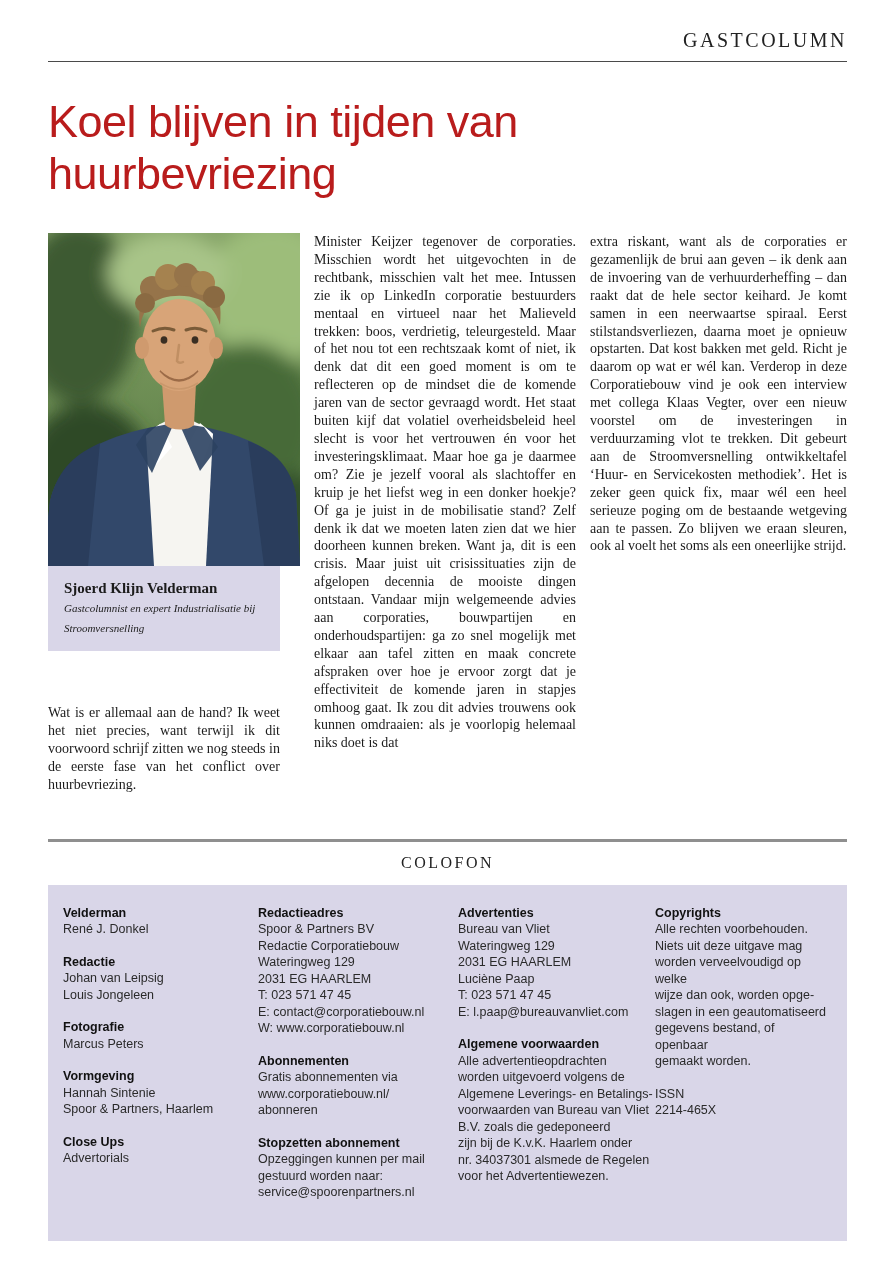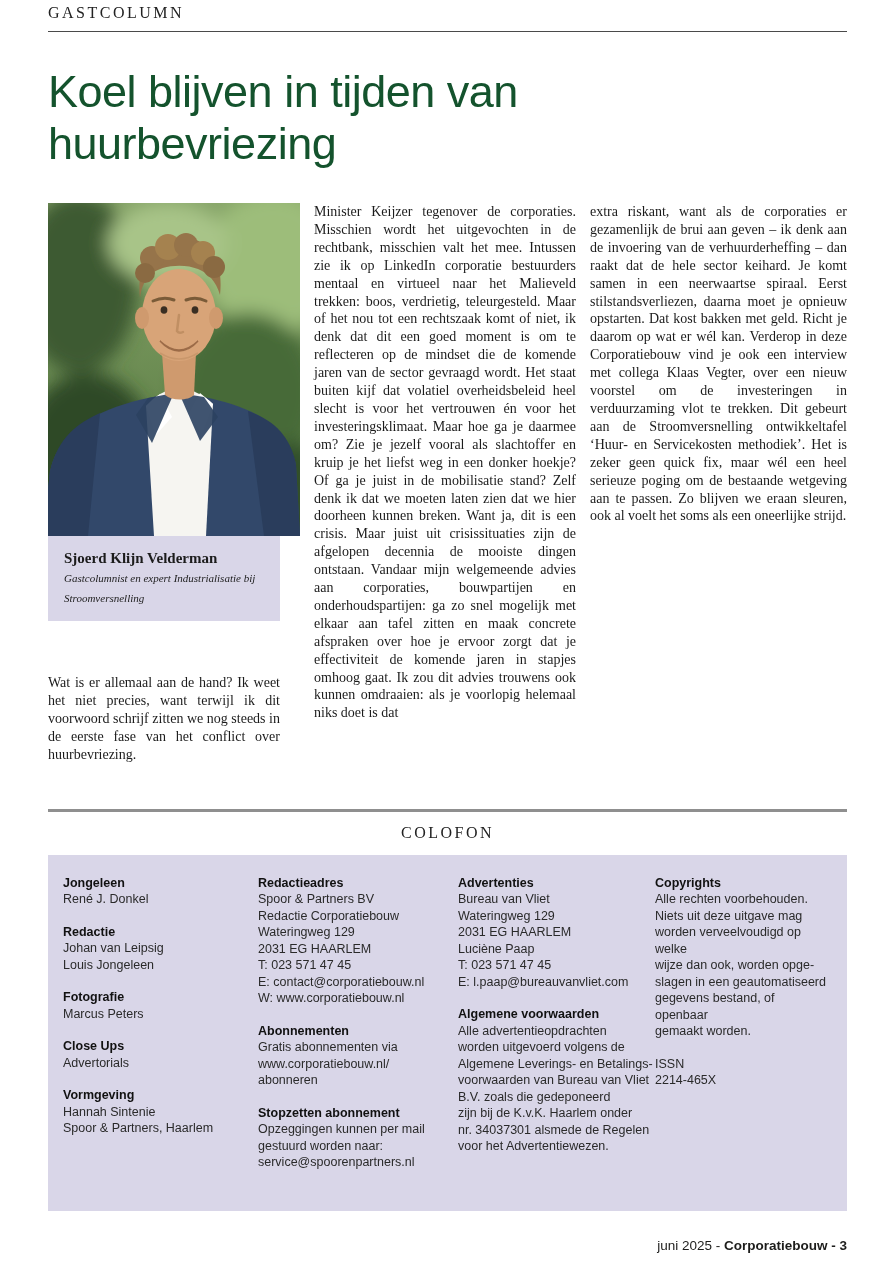--- a/index.html
+++ b/index.html
@@ -8,43 +8,43 @@
     width:892px;height:1262px;
     background:#ffffff;
     font-family:"Liberation Serif", serif;
     color:#1c1c1c;
     overflow:hidden;
   }
   .inner{margin:0 45px 0 48px;}
 
   
   .kicker{
-    padding-top:4px;
-    text-align:left;
-    font-size:16px;
+    padding-top:29px;
+    text-align:right;
+    font-size:20px;
     letter-spacing:2.5px;
     color:#222222;
     font-family:"Liberation Serif", serif;
   }
   .rule-top{
     margin-top:9px;
     border:none;
     border-top:1.5px solid #4a4a4a;
   }
 
   
   .title{
     margin:34px 0 7px 0;
     width:640px;
     font-family:"Liberation Sans", sans-serif;
     font-weight:400;
     font-stretch:semi-condensed;
     font-size:45px;
     line-height:52px;
-    color:#14532d;
+    color:#b91c1c;
     letter-spacing:-0.5px;
   }
 
   
   .article{
     margin-top:33px;
     display:grid;
     grid-template-columns:252px 262px 257px;
     justify-content:space-between;
   }
@@ -196,40 +196,40 @@
       <div class="body-text">extra riskant, want als de corporaties er gezamenlijk de brui aan geven – ik denk aan de invoering van de verhuurderheffing – dan raakt dat de hele sector keihard. Je komt samen in een neerwaartse spiraal. Eerst stilstandsverliezen, daarna moet je opnieuw opstarten. Dat kost bakken met geld. Richt je daarom op wat er wél kan. Verderop in deze Corporatiebouw vind je ook een interview met collega Klaas Vegter, over een nieuw voorstel om de investeringen in verduurzaming vlot te trekken. Dit gebeurt aan de Stroomversnelling ontwikkeltafel ‘Huur- en Servicekosten methodiek’. Het is zeker geen quick fix, maar wél een heel serieuze poging om de bestaande wetgeving aan te passen. Zo blijven we eraan sleuren, ook al voelt het soms als een oneerlijke strijd.</div>
     </div>
 
     <hr class="rule-colofon">
     <div class="colofon-label">COLOFON</div>
 
     <div class="colofon-box">
 
       <div class="cf-col">
         <div class="cf-sec">
-          <div class="cf-h">Jongeleen</div>
+          <div class="cf-h">Velderman</div>
           <div class="cf-body">René J. Donkel</div>
         </div>
         <div class="cf-sec">
           <div class="cf-h">Redactie</div>
           <div class="cf-body">Johan van Leipsig
 Louis Jongeleen</div>
         </div>
         <div class="cf-sec">
           <div class="cf-h">Fotografie</div>
           <div class="cf-body">Marcus Peters</div>
         </div>
         <div class="cf-sec">
-          <div class="cf-h">Close Ups</div>
-          <div class="cf-body">Advertorials</div>
-        </div>
-        <div class="cf-sec">
           <div class="cf-h">Vormgeving</div>
           <div class="cf-body">Hannah Sintenie
 Spoor &amp; Partners, Haarlem</div>
+        </div>
+        <div class="cf-sec">
+          <div class="cf-h">Close Ups</div>
+          <div class="cf-body">Advertorials</div>
         </div>
       </div>
 
       <div class="cf-col">
         <div class="cf-sec">
           <div class="cf-h">Redactieadres</div>
           <div class="cf-body">Spoor &amp; Partners BV
 Redactie Corporatiebouw
 Wateringweg 129
 2031 EG HAARLEM

